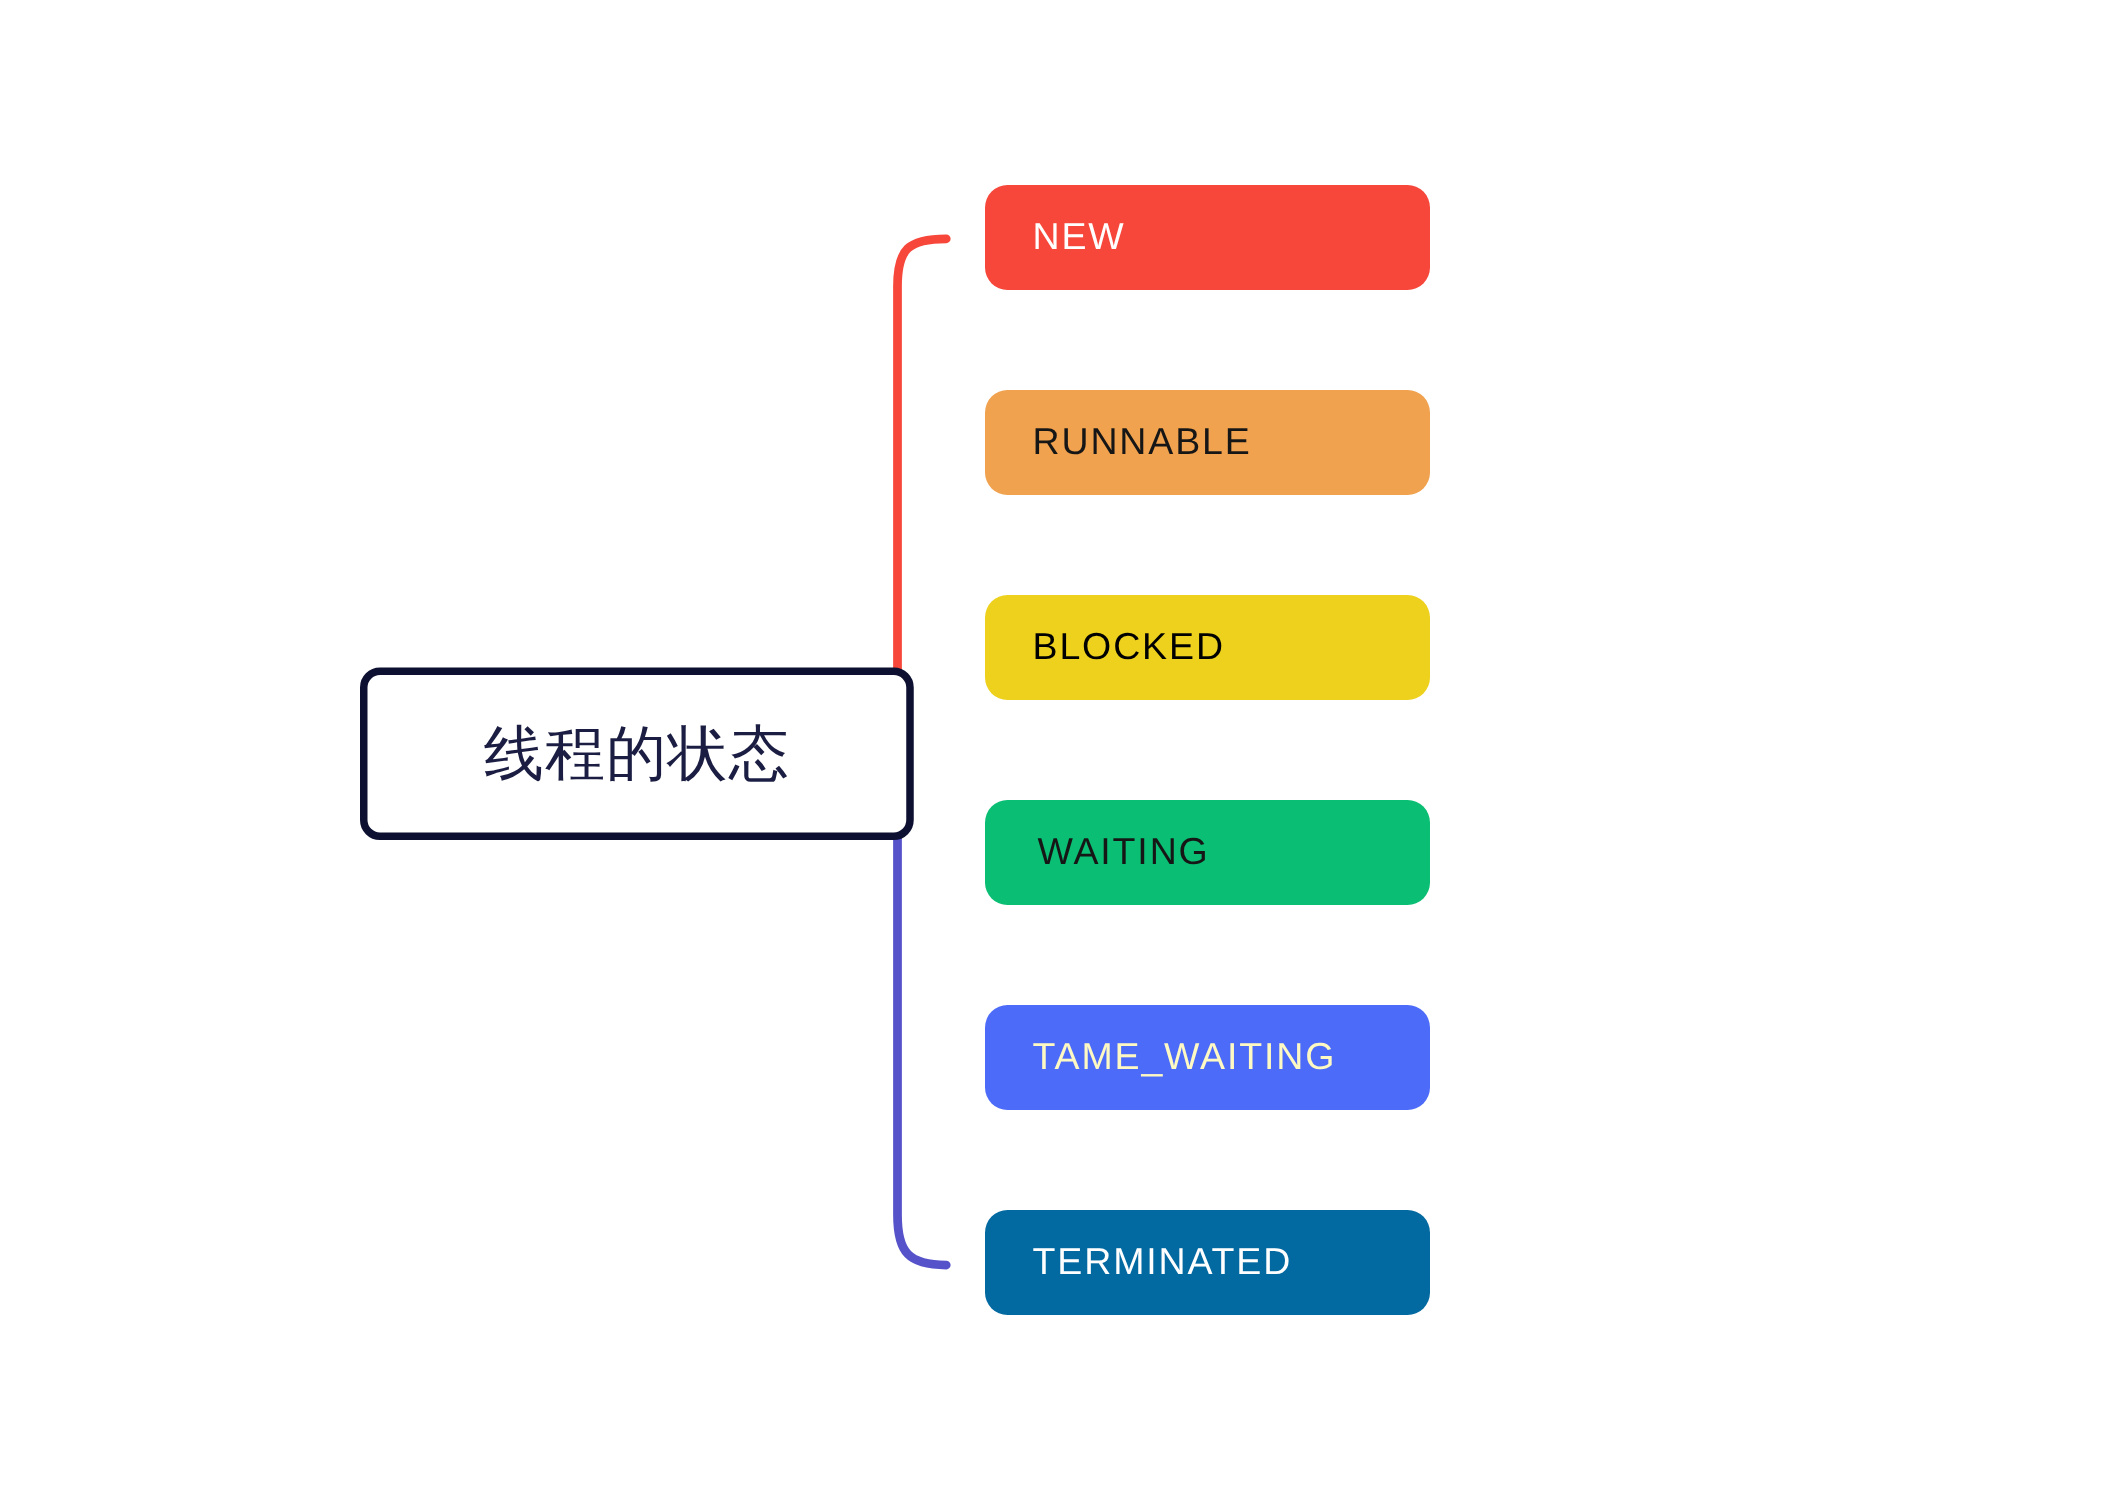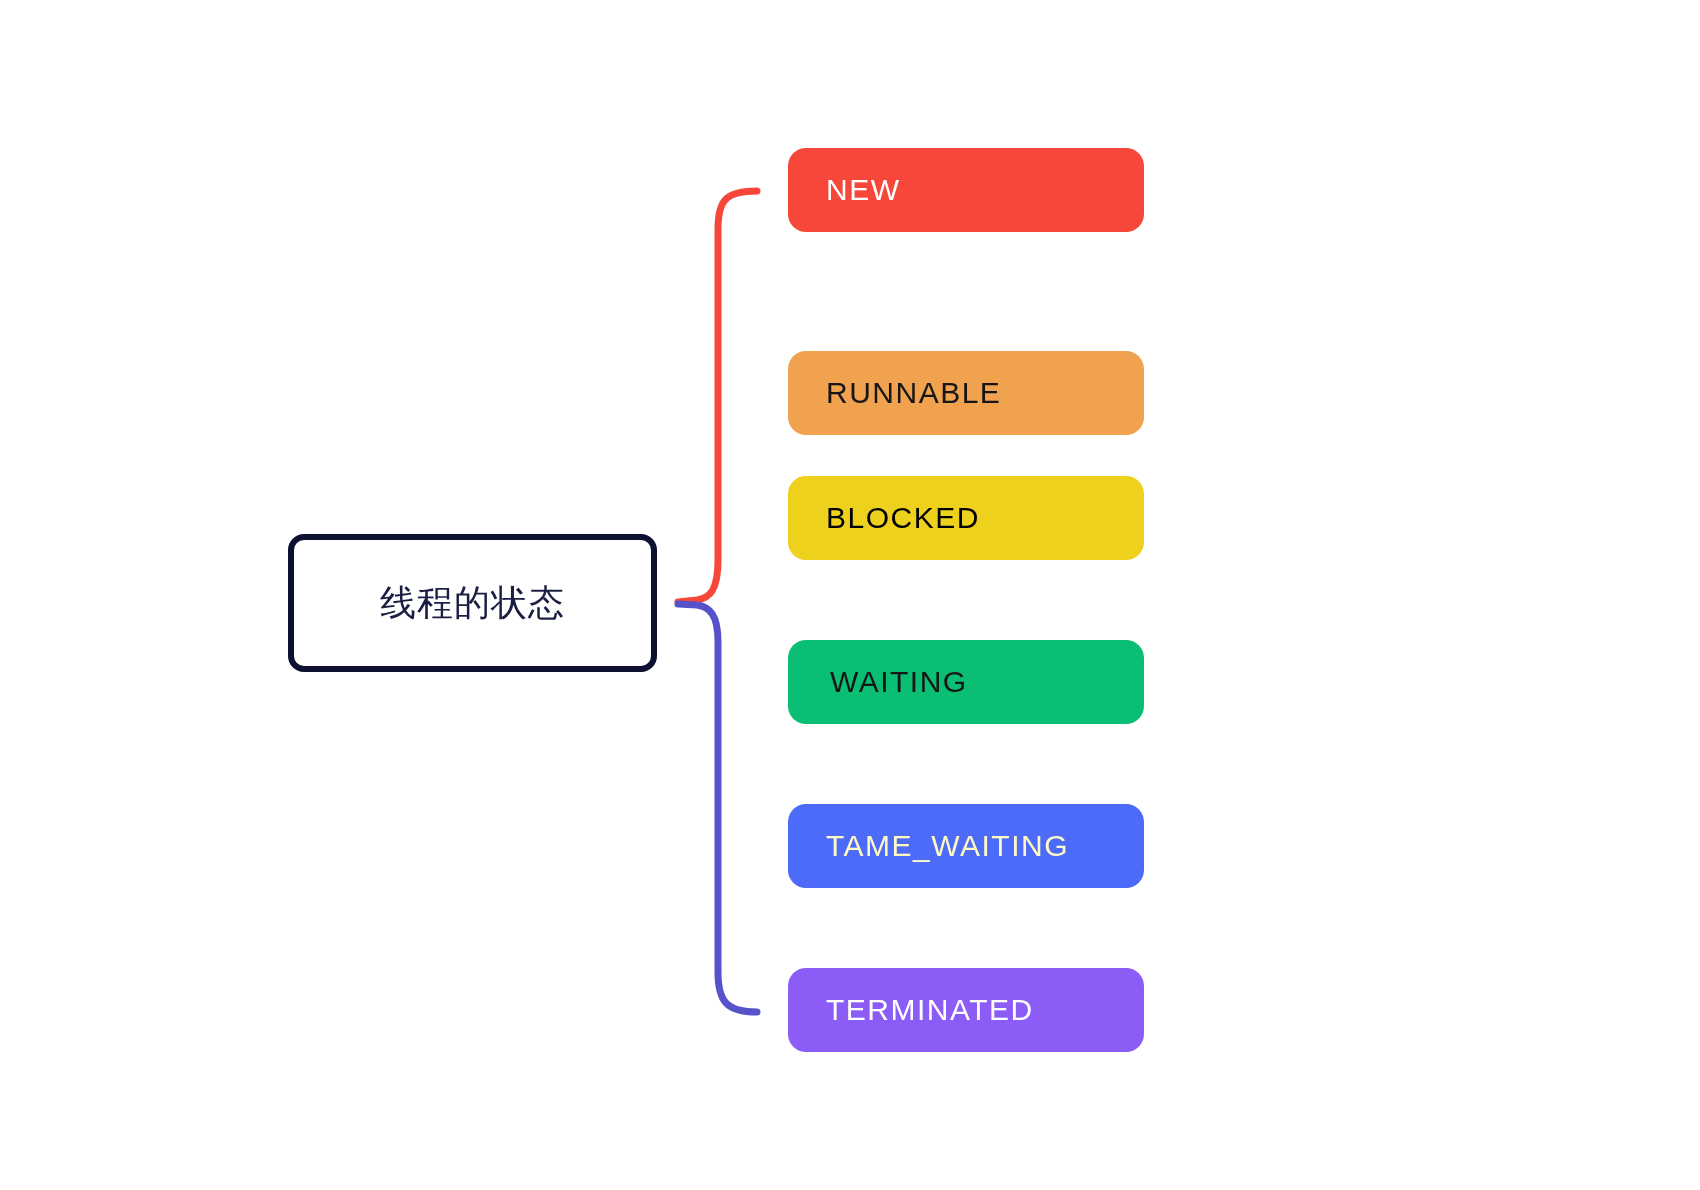--- a/index.html
+++ b/index.html
@@ -11,27 +11,27 @@
     font-family:"Liberation Sans", sans-serif;
   }
   .connectors{
     position:absolute;left:0;top:0;width:1700px;height:1190px;
     pointer-events:none;
   }
   .connectors path{fill:none;stroke-width:7;stroke-linecap:round;stroke-linejoin:round;}
   .root-topic{
     position:absolute;
     left:288px;top:534px;
-    width:369px;height:138px;
+    width:443px;height:138px;
     box-sizing:border-box;
     background:#ffffff;
     border:6px solid #0d1030;
     border-radius:16px;
     display:flex;align-items:center;justify-content:center;
-    font-size:36px;
+    font-size:48px;
     letter-spacing:1px;
     color:#1b1e42;
     cursor:pointer;
   }
   .topic{
     position:absolute;
     left:788px;
     width:356px;height:84px;
     box-sizing:border-box;
     border-radius:18px;
@@ -60,33 +60,33 @@
   </svg>
 
   <div class="root-topic">
     <span>线程的状态</span>
   </div>
 
   <div class="topic t0" style="background: rgb(247, 71, 59); color: rgb(255, 255, 255);">
     <span>NEW</span>
   </div>
 
-  <div class="topic t1" style="background: rgb(240, 162, 79); color: rgb(22, 22, 22); margin-top: 39px;">
+  <div class="topic t1" style="background: rgb(240, 162, 79); color: rgb(22, 22, 22);">
     <span>RUNNABLE</span>
   </div>
 
   <div class="topic t2" style="background: rgb(237, 209, 29); color: #000000;">
     <span>BLOCKED</span>
   </div>
 
   <div class="topic t3" style="background: rgb(10, 190, 115); color: rgb(22, 22, 22); padding-left: 42px;">
     <span>WAITING</span>
   </div>
 
   <div class="topic t4" style="background: rgb(77, 107, 249); color: #fef9c3;">
     <span>TAME_WAITING</span>
   </div>
 
-  <div class="topic t5" style="background: #8b5cf6; color: rgb(255, 255, 255);">
+  <div class="topic t5" style="background: #0369a1; color: rgb(255, 255, 255);">
     <span>TERMINATED</span>
   </div>
 
 </div>
 
 </body></html>

